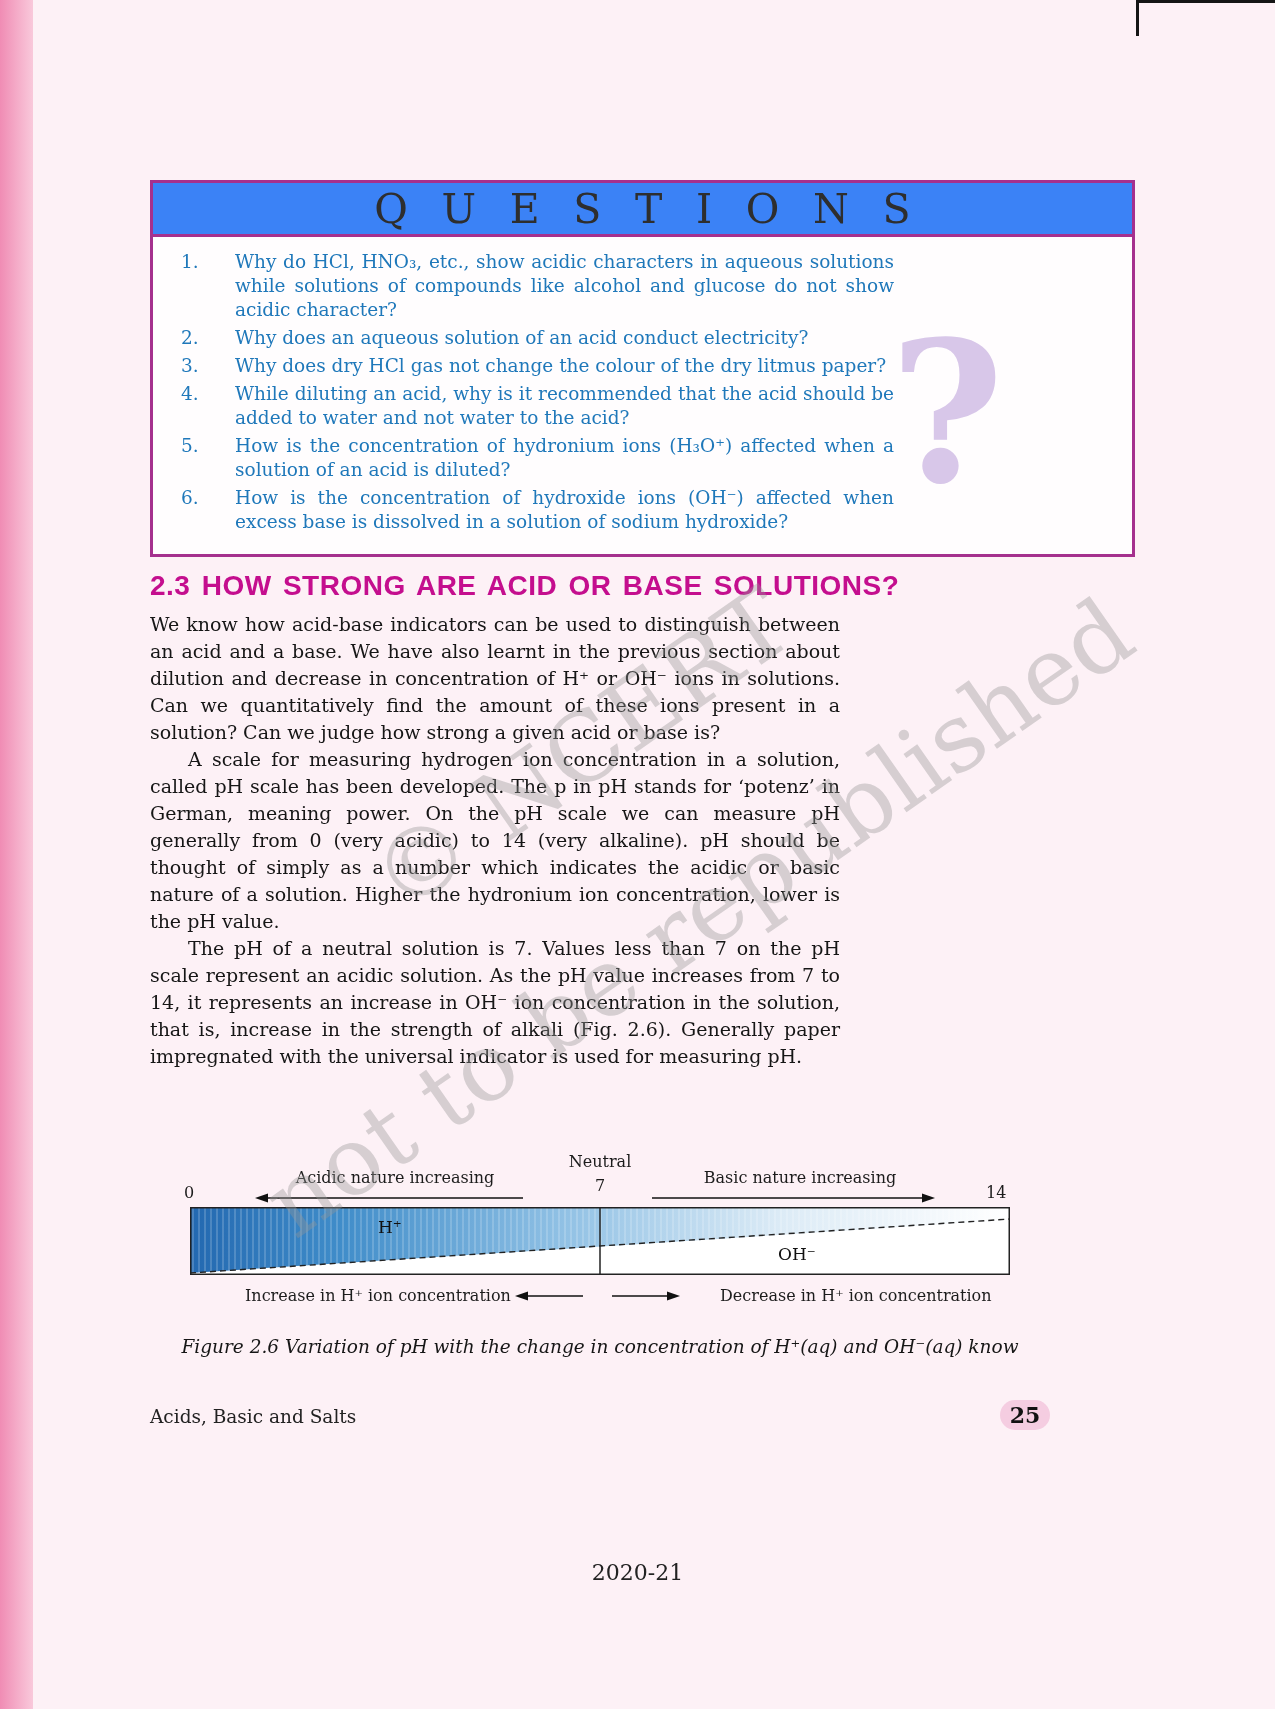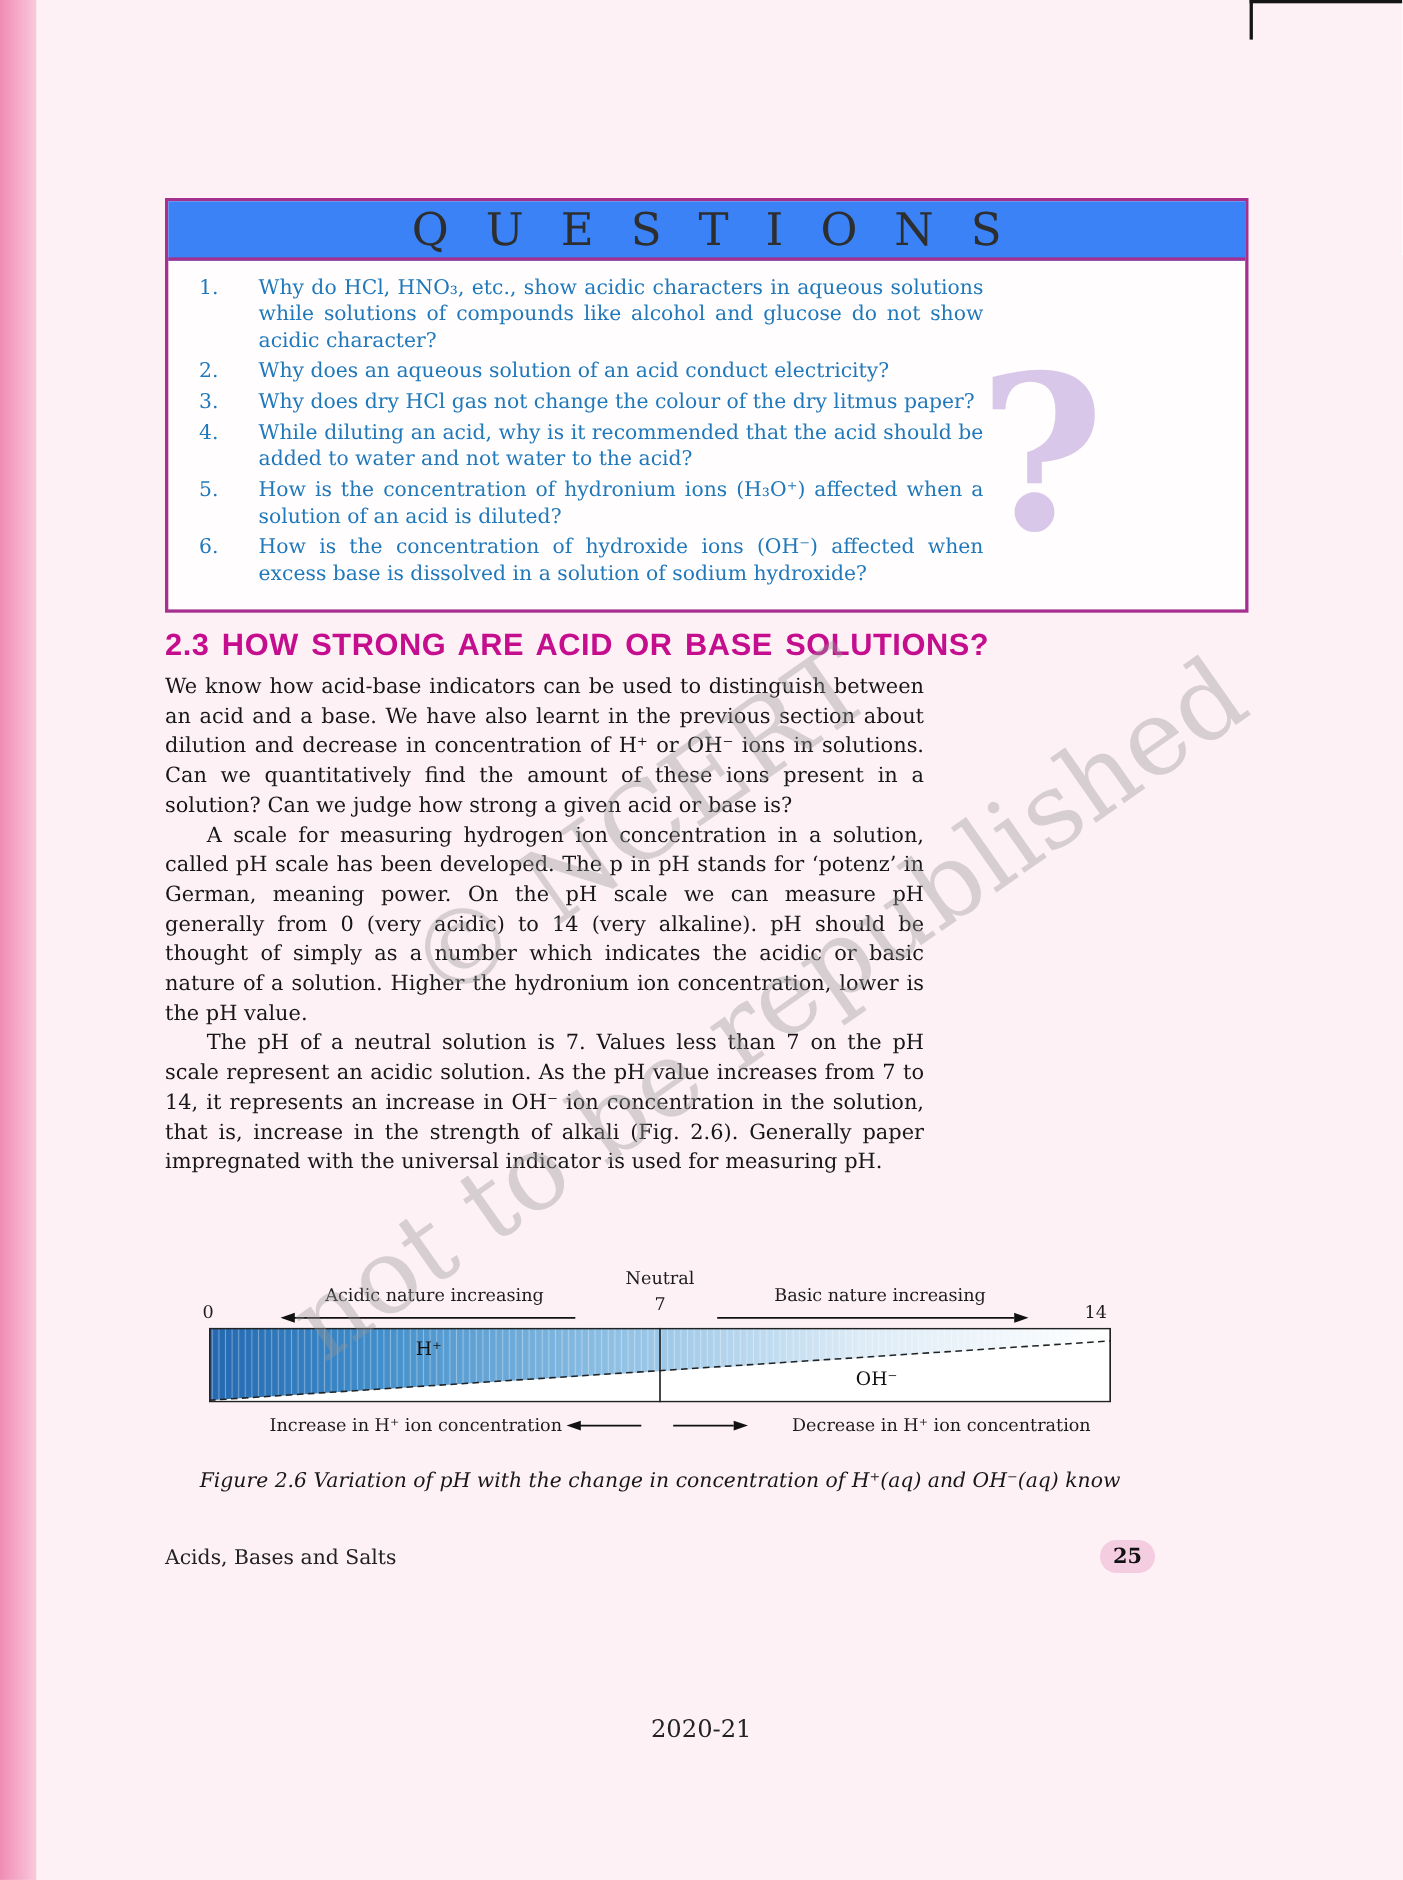--- a/index.html
+++ b/index.html
@@ -66,21 +66,21 @@
   .caption {
     position:absolute; left:150px; top:1336px; width:900px;
     text-align:center; font-size:18.5px; font-style:italic; color:#161616;
   }
   .caption b { font-weight:normal; }
   .footer-left { position:absolute; left:150px; top:1406px; font-size:18.5px; color:#222; }
   .page-badge {
     position:absolute; left:1000px; top:1400px; width:50px; height:30px;
     background:#f5cde1; border-radius:15px;
     display:flex; align-items:center; justify-content:center;
-    font-weight:bold; font-size:19px; color:#111;
+    font-weight:bold; font-size:22px; color:#111;
   }
   .edition { position:absolute; left:0; top:1560px; width:100%; text-align:center; font-size:22px; color:#222; }
 </style>
 </head>
 <body>
 
 <div class="page">
   <div class="left-strip"></div>
   <div class="crop-mark"></div>
 
@@ -183,16 +183,16 @@
       <polygon points="70,6 57,1.5 57,10.5" fill="#111"></polygon>
     </svg>
     <div class="fig-label" style="left:570px; top:136px;">Decrease in H⁺ ion concentration</div>
   </div>
 
   <div class="caption">
     <b>Figure 2.6</b>
     <span>Variation of pH with the change in concentration of  H⁺(aq) and OH⁻(aq) know</span>
   </div>
 
-  <div class="footer-left">Acids, Bases and Salts</div>
+  <div class="footer-left">Acids, Basic and Salts</div>
   <div class="page-badge">25</div>
   <div class="edition">2020-21</div>
 </div>
 
 </body></html>

